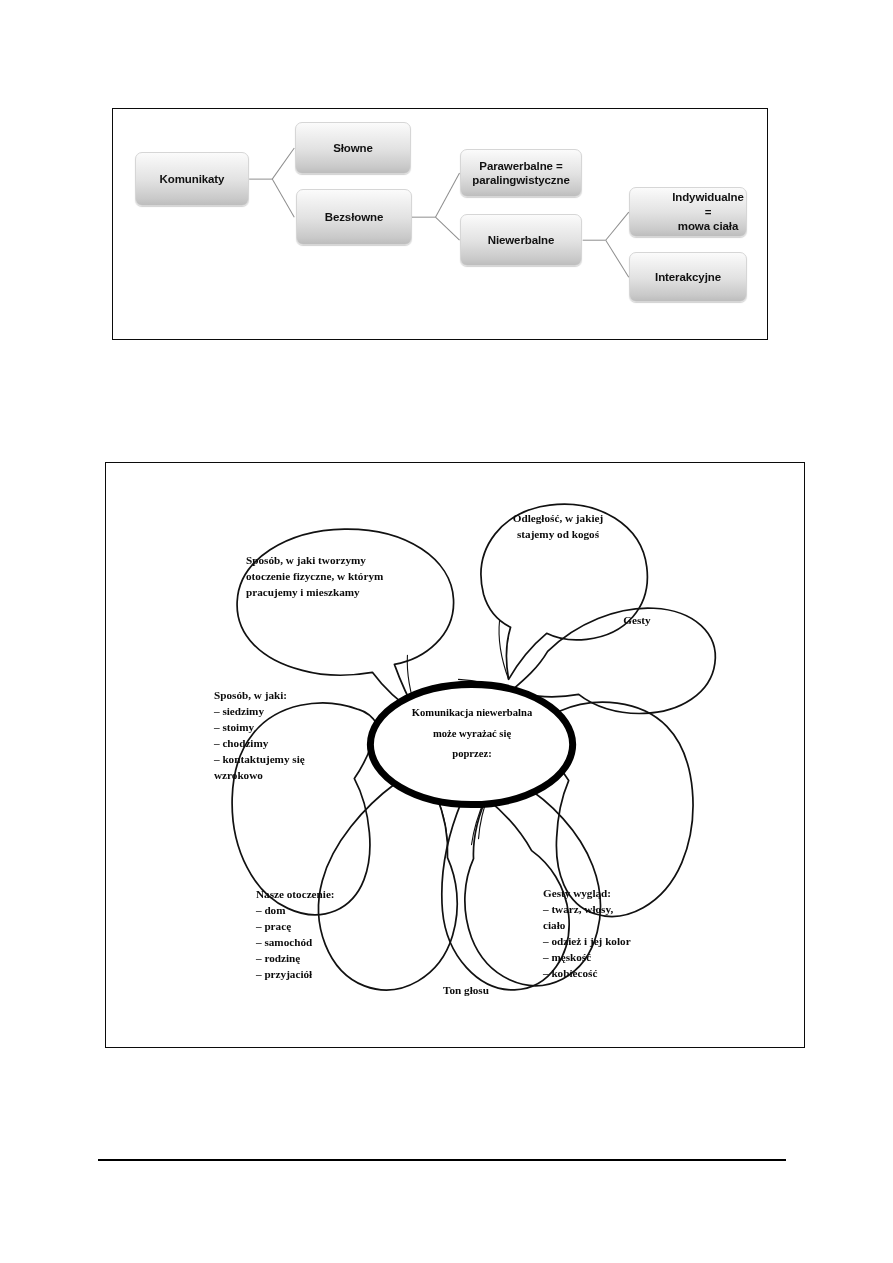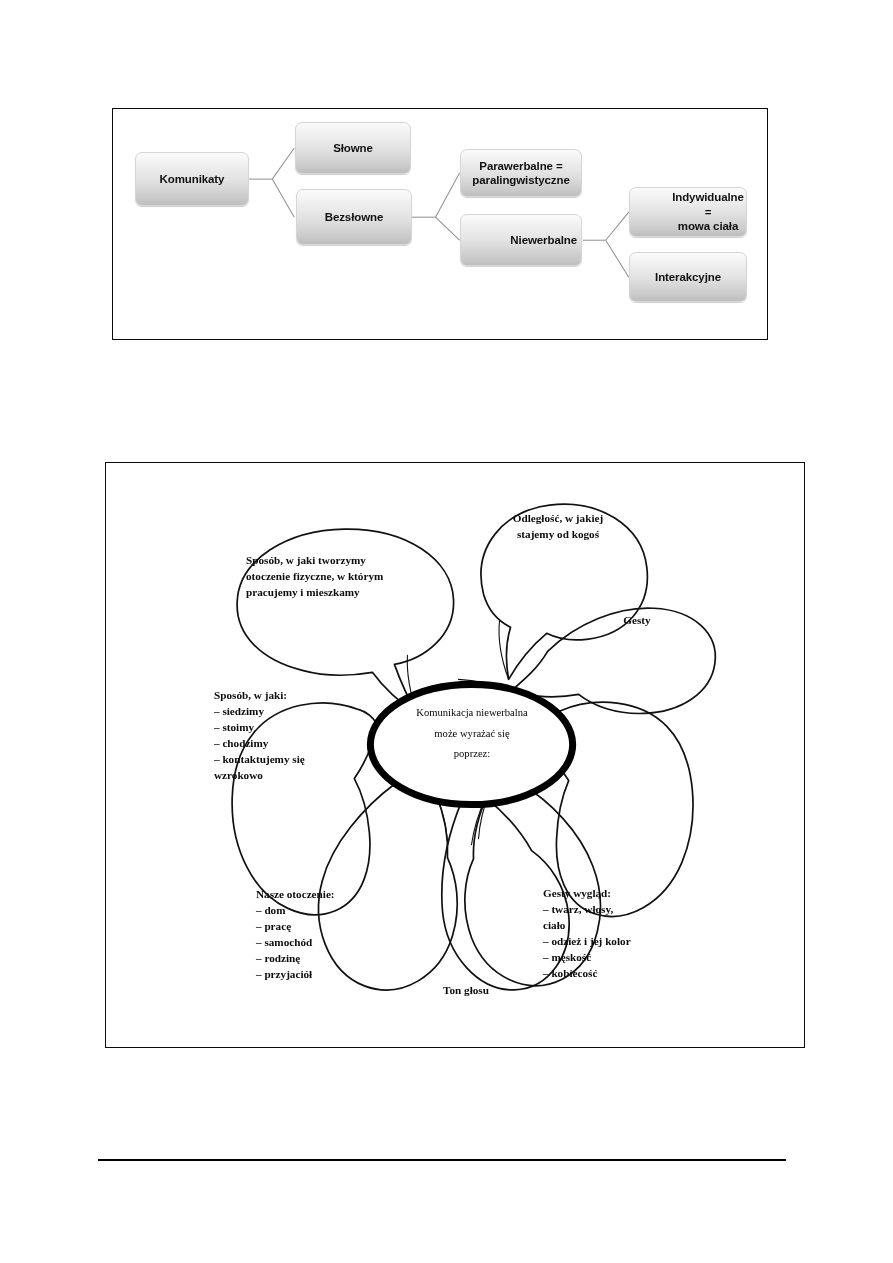--- a/index.html
+++ b/index.html
@@ -54,21 +54,21 @@
     line-height: 1.25;
     letter-spacing: -0.1px;
     padding: 2px 4px;
   }
   .node span { display: block; white-space: pre-line; }
 
   #node-komunikaty   { left: 22px;  top: 43px;  width: 114px; height: 54px; }
   #node-slowne       { left: 182px; top: 13px;  width: 116px; height: 52px; }
   #node-bezslowne    { left: 183px; top: 80px;  width: 116px; height: 56px; }
   #node-parawerbalne { left: 347px; top: 40px;  width: 122px; height: 48px; }
-  #node-niewerbalne  { left: 347px; top: 105px; width: 122px; height: 52px; justify-content: flex-end; }
+  #node-niewerbalne  { left: 347px; top: 105px; width: 122px; height: 52px; }
   #node-indywidualne { left: 516px; top: 78px;  width: 118px; height: 50px; padding-left: 44px; }
   #node-interakcyjne { left: 516px; top: 143px; width: 118px; height: 50px; }
 
   
   #figure-flower {
     position: absolute;
     left: 105px;
     top: 462px;
     width: 700px;
     height: 586px;
@@ -91,21 +91,21 @@
     white-space: pre-line;
     font-weight: bold;
   }
   #txt-center {
     position: absolute;
     left: 281px;
     top: 240px;
     width: 170px;
     text-align: center;
     font-family: "Liberation Serif", serif;
-    font-weight: normal;
+    font-weight: bold;
     font-size: 10.6px;
     line-height: 1.95;
     color: #060606;
     white-space: pre-line;
   }
   #txt-odleglosc   { left: 378px; top: 48px;  width: 148px; text-align: center; }
   #txt-sposob-otoczenie { left: 140px; top: 90px;  width: 190px; }
   #txt-gesty       { left: 486px; top: 150px; width: 90px;  text-align: center; }
   #txt-wzdychanie  { left: 498px; top: 240px; width: 130px; }
   #txt-sposob-jaki { left: 108px; top: 225px; width: 160px; }

